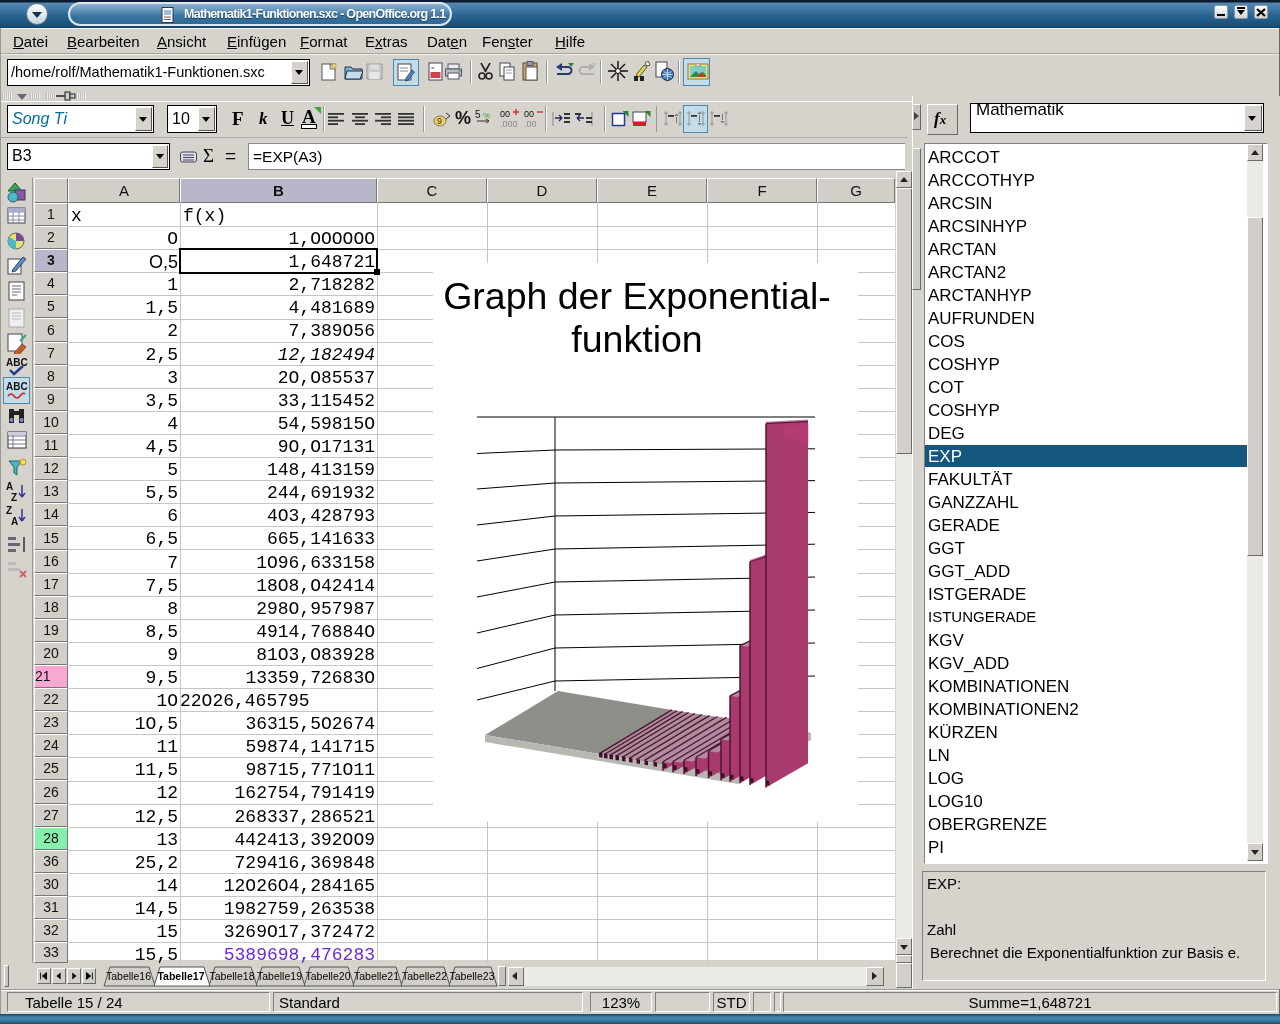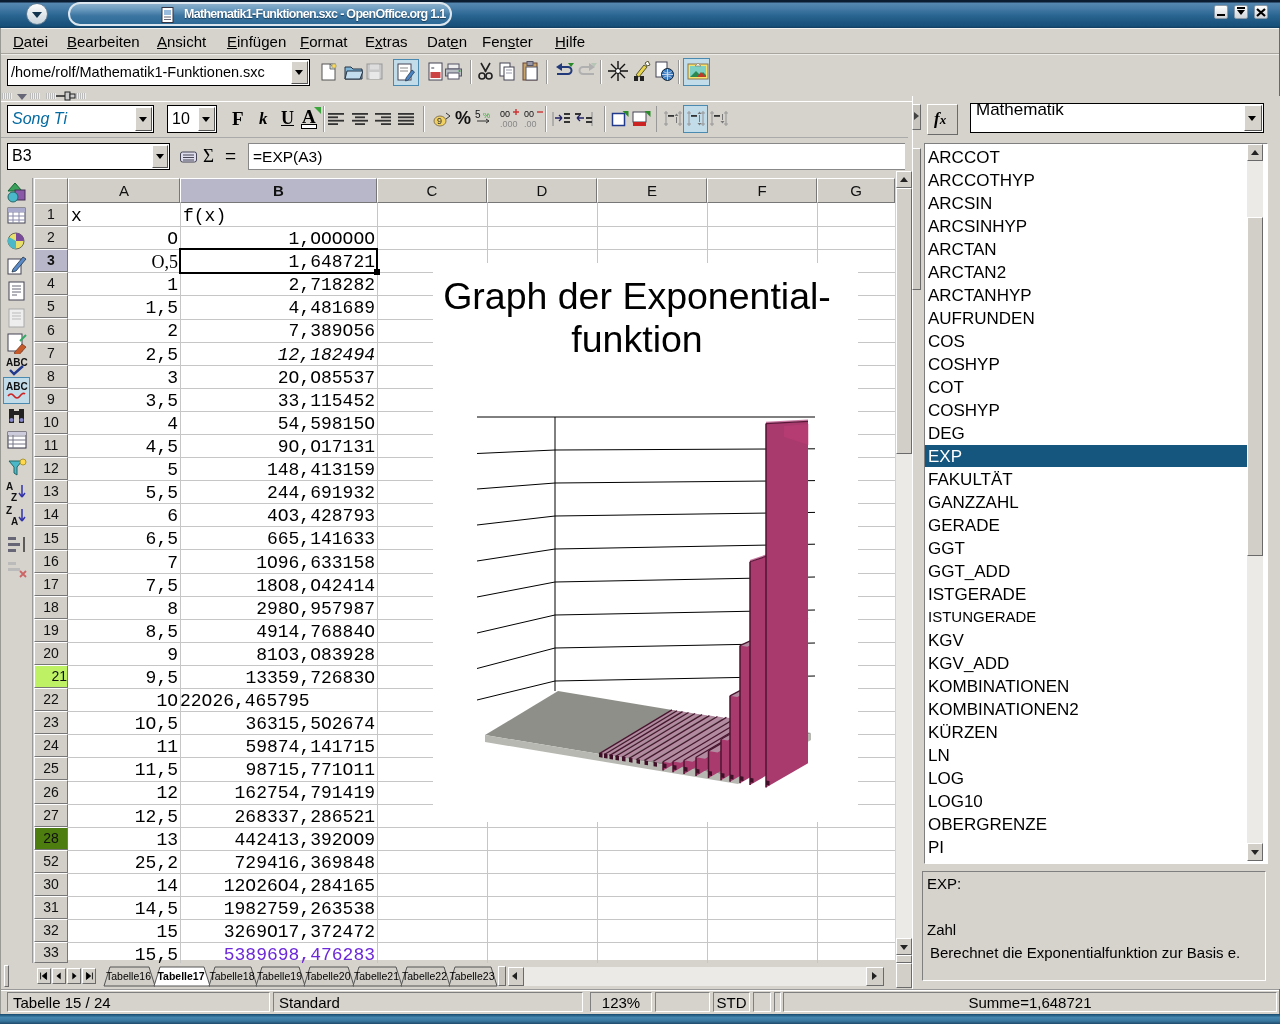--- a/index.html
+++ b/index.html
@@ -297,29 +297,29 @@
 <div style="position:absolute;left:34px;top:434px;width:34px;height:23px;background:#d2cfc8;border-top:1px solid #fff;border-left:1px solid #fff;border-right:1px solid #777;border-bottom:1px solid #777;font-size:14px;text-align:center;line-height:21px;color:#111;font-weight:normal;">11</div>
 <div style="position:absolute;left:34px;top:457px;width:34px;height:23px;background:#d2cfc8;border-top:1px solid #fff;border-left:1px solid #fff;border-right:1px solid #777;border-bottom:1px solid #777;font-size:14px;text-align:center;line-height:21px;color:#111;font-weight:normal;">12</div>
 <div style="position:absolute;left:34px;top:480px;width:34px;height:23px;background:#d2cfc8;border-top:1px solid #fff;border-left:1px solid #fff;border-right:1px solid #777;border-bottom:1px solid #777;font-size:14px;text-align:center;line-height:21px;color:#111;font-weight:normal;">13</div>
 <div style="position:absolute;left:34px;top:503px;width:34px;height:23px;background:#d2cfc8;border-top:1px solid #fff;border-left:1px solid #fff;border-right:1px solid #777;border-bottom:1px solid #777;font-size:14px;text-align:center;line-height:21px;color:#111;font-weight:normal;">14</div>
 <div style="position:absolute;left:34px;top:526px;width:34px;height:24px;background:#d2cfc8;border-top:1px solid #fff;border-left:1px solid #fff;border-right:1px solid #777;border-bottom:1px solid #777;font-size:14px;text-align:center;line-height:22px;color:#111;font-weight:normal;">15</div>
 <div style="position:absolute;left:34px;top:550px;width:34px;height:23px;background:#d2cfc8;border-top:1px solid #fff;border-left:1px solid #fff;border-right:1px solid #777;border-bottom:1px solid #777;font-size:14px;text-align:center;line-height:21px;color:#111;font-weight:normal;">16</div>
 <div style="position:absolute;left:34px;top:573px;width:34px;height:23px;background:#d2cfc8;border-top:1px solid #fff;border-left:1px solid #fff;border-right:1px solid #777;border-bottom:1px solid #777;font-size:14px;text-align:center;line-height:21px;color:#111;font-weight:normal;">17</div>
 <div style="position:absolute;left:34px;top:596px;width:34px;height:23px;background:#d2cfc8;border-top:1px solid #fff;border-left:1px solid #fff;border-right:1px solid #777;border-bottom:1px solid #777;font-size:14px;text-align:center;line-height:21px;color:#111;font-weight:normal;">18</div>
 <div style="position:absolute;left:34px;top:619px;width:34px;height:23px;background:#d2cfc8;border-top:1px solid #fff;border-left:1px solid #fff;border-right:1px solid #777;border-bottom:1px solid #777;font-size:14px;text-align:center;line-height:21px;color:#111;font-weight:normal;">19</div>
 <div style="position:absolute;left:34px;top:642px;width:34px;height:23px;background:#d2cfc8;border-top:1px solid #fff;border-left:1px solid #fff;border-right:1px solid #777;border-bottom:1px solid #777;font-size:14px;text-align:center;line-height:21px;color:#111;font-weight:normal;">20</div>
-<div style="position:absolute;left:34px;top:665px;width:34px;height:23px;background:#bef264;border-top:1px solid #fff;border-left:1px solid #fff;border-right:1px solid #777;border-bottom:1px solid #777;font-size:14px;text-align:right;line-height:21px;color:#111;font-weight:normal;">21</div>
+<div style="position:absolute;left:34px;top:665px;width:34px;height:23px;background:#f9a8d4;border-top:1px solid #fff;border-left:1px solid #fff;border-right:1px solid #777;border-bottom:1px solid #777;font-size:14px;text-align:left;line-height:21px;color:#111;font-weight:normal;">21</div>
 <div style="position:absolute;left:34px;top:688px;width:34px;height:23px;background:#d2cfc8;border-top:1px solid #fff;border-left:1px solid #fff;border-right:1px solid #777;border-bottom:1px solid #777;font-size:14px;text-align:center;line-height:21px;color:#111;font-weight:normal;">22</div>
 <div style="position:absolute;left:34px;top:711px;width:34px;height:23px;background:#d2cfc8;border-top:1px solid #fff;border-left:1px solid #fff;border-right:1px solid #777;border-bottom:1px solid #777;font-size:14px;text-align:center;line-height:21px;color:#111;font-weight:normal;">23</div>
 <div style="position:absolute;left:34px;top:734px;width:34px;height:23px;background:#d2cfc8;border-top:1px solid #fff;border-left:1px solid #fff;border-right:1px solid #777;border-bottom:1px solid #777;font-size:14px;text-align:center;line-height:21px;color:#111;font-weight:normal;">24</div>
 <div style="position:absolute;left:34px;top:757px;width:34px;height:23px;background:#d2cfc8;border-top:1px solid #fff;border-left:1px solid #fff;border-right:1px solid #777;border-bottom:1px solid #777;font-size:14px;text-align:center;line-height:21px;color:#111;font-weight:normal;">25</div>
 <div style="position:absolute;left:34px;top:780px;width:34px;height:24px;background:#d2cfc8;border-top:1px solid #fff;border-left:1px solid #fff;border-right:1px solid #777;border-bottom:1px solid #777;font-size:14px;text-align:center;line-height:22px;color:#111;font-weight:normal;">26</div>
 <div style="position:absolute;left:34px;top:804px;width:34px;height:23px;background:#d2cfc8;border-top:1px solid #fff;border-left:1px solid #fff;border-right:1px solid #777;border-bottom:1px solid #777;font-size:14px;text-align:center;line-height:21px;color:#111;font-weight:normal;">27</div>
-<div style="position:absolute;left:34px;top:827px;width:34px;height:23px;background:#4d7c0f;border-top:1px solid #fff;border-left:1px solid #fff;border-right:1px solid #777;border-bottom:1px solid #777;font-size:14px;text-align:center;line-height:21px;color:#111;font-weight:normal;">28</div>
-<div style="position:absolute;left:34px;top:850px;width:34px;height:23px;background:#d2cfc8;border-top:1px solid #fff;border-left:1px solid #fff;border-right:1px solid #777;border-bottom:1px solid #777;font-size:14px;text-align:center;line-height:21px;color:#111;font-weight:normal;">52</div>
+<div style="position:absolute;left:34px;top:827px;width:34px;height:23px;background:#86efac;border-top:1px solid #fff;border-left:1px solid #fff;border-right:1px solid #777;border-bottom:1px solid #777;font-size:14px;text-align:center;line-height:21px;color:#111;font-weight:normal;">28</div>
+<div style="position:absolute;left:34px;top:850px;width:34px;height:23px;background:#d2cfc8;border-top:1px solid #fff;border-left:1px solid #fff;border-right:1px solid #777;border-bottom:1px solid #777;font-size:14px;text-align:center;line-height:21px;color:#111;font-weight:normal;">36</div>
 <div style="position:absolute;left:34px;top:873px;width:34px;height:23px;background:#d2cfc8;border-top:1px solid #fff;border-left:1px solid #fff;border-right:1px solid #777;border-bottom:1px solid #777;font-size:14px;text-align:center;line-height:21px;color:#111;font-weight:normal;">30</div>
 <div style="position:absolute;left:34px;top:896px;width:34px;height:23px;background:#d2cfc8;border-top:1px solid #fff;border-left:1px solid #fff;border-right:1px solid #777;border-bottom:1px solid #777;font-size:14px;text-align:center;line-height:21px;color:#111;font-weight:normal;">31</div>
 <div style="position:absolute;left:34px;top:919px;width:34px;height:23px;background:#d2cfc8;border-top:1px solid #fff;border-left:1px solid #fff;border-right:1px solid #777;border-bottom:1px solid #777;font-size:14px;text-align:center;line-height:21px;color:#111;font-weight:normal;">32</div>
 <div style="position:absolute;left:34px;top:942px;width:34px;height:21px;background:#d2cfc8;border-top:1px solid #fff;border-left:1px solid #fff;border-right:1px solid #777;border-bottom:1px solid #777;font-size:14px;text-align:center;line-height:19px;color:#111;font-weight:normal;">33</div>
 <svg class="abs" style="left:68px;top:203px" width="827" height="760" viewBox="0 0 827 760">
     <line x1="112.5" y1="0" x2="112.5" y2="760" stroke="#c6c6c6"></line>
     <line x1="309.5" y1="0" x2="309.5" y2="760" stroke="#c6c6c6"></line>
     <line x1="419.5" y1="0" x2="419.5" y2="760" stroke="#c6c6c6"></line>
     <line x1="529.5" y1="0" x2="529.5" y2="760" stroke="#c6c6c6"></line>
     <line x1="639.5" y1="0" x2="639.5" y2="760" stroke="#c6c6c6"></line>
@@ -356,21 +356,21 @@
     <line x1="0" y1="670.5" x2="827" y2="670.5" stroke="#c6c6c6"></line>
     <line x1="0" y1="693.5" x2="827" y2="693.5" stroke="#c6c6c6"></line>
     <line x1="0" y1="716.5" x2="827" y2="716.5" stroke="#c6c6c6"></line>
     <line x1="0" y1="739.5" x2="827" y2="739.5" stroke="#c6c6c6"></line>
     <line x1="0" y1="762.5" x2="827" y2="762.5" stroke="#c6c6c6"></line>
   </svg>
 <div style="position:absolute;left:71px;top:206px;font-family:'Liberation Mono',monospace;font-size:18px;color:#000;">x</div>
 <div style="position:absolute;left:183px;top:206px;font-family:'Liberation Mono',monospace;font-size:18px;color:#000;">f(x)</div>
 <div style="position:absolute;left:68px;top:229px;width:110px;text-align:right;font-family:'Liberation Mono',monospace;font-size:18px;color:#000;">O</div>
 <div style="position:absolute;left:180px;top:229px;width:195px;text-align:right;font-family:'Liberation Mono',monospace;font-size:18px;color:#000;">1,OOOOOO</div>
-<div style="position:absolute;left:68px;top:252px;width:110px;text-align:right;font-family:Liberation Serif, serif;font-size:18px;color:#000;">O,5</div>
+<div style="position:absolute;left:68px;top:252px;width:110px;text-align:right;font-family:Liberation Sans, sans-serif;font-size:18px;color:#000;">O,5</div>
 <div style="position:absolute;left:180px;top:252px;width:195px;text-align:right;font-family:'Liberation Mono',monospace;font-size:18px;color:#000;">1,648721</div>
 <div style="position:absolute;left:68px;top:275px;width:110px;text-align:right;font-family:'Liberation Mono',monospace;font-size:18px;color:#000;">1</div>
 <div style="position:absolute;left:180px;top:275px;width:195px;text-align:right;font-family:'Liberation Mono',monospace;font-size:18px;color:#000;">2,718282</div>
 <div style="position:absolute;left:68px;top:298px;width:110px;text-align:right;font-family:'Liberation Mono',monospace;font-size:18px;color:#000;">1,5</div>
 <div style="position:absolute;left:180px;top:298px;width:195px;text-align:right;font-family:'Liberation Mono',monospace;font-size:18px;color:#000;">4,481689</div>
 <div style="position:absolute;left:68px;top:321px;width:110px;text-align:right;font-family:'Liberation Mono',monospace;font-size:18px;color:#000;">2</div>
 <div style="position:absolute;left:180px;top:321px;width:195px;text-align:right;font-family:'Liberation Mono',monospace;font-size:18px;color:#000;">7,389O56</div>
 <div style="position:absolute;left:68px;top:345px;width:110px;text-align:right;font-family:'Liberation Mono',monospace;font-size:18px;color:#000;">2,5</div>
 <div style="position:absolute;left:180px;top:345px;width:195px;text-align:right;font-family:'Liberation Mono',monospace;font-size:18px;color:#000;font-style:italic;">12,182494</div>
 <div style="position:absolute;left:68px;top:368px;width:110px;text-align:right;font-family:'Liberation Mono',monospace;font-size:18px;color:#000;">3</div>
@@ -581,21 +581,21 @@
   </svg>
 <div class="abs rais" style="left:498px;top:966px;width:8px;height:20px;background:#c8c5bf;"></div>
 <div class="abs rais" style="left:508px;top:967px;width:16px;height:19px;background:#d2cfc8;"></div>
 <div class="abs" style="left:512px;top:972px;width:0;height:0;border-top:4px solid transparent;border-bottom:4px solid transparent;border-right:5px solid #222;"></div>
 <div class="abs" style="left:524px;top:967px;width:342px;height:19px;background:#eceae6;"></div>
 <div class="abs rais" style="left:866px;top:967px;width:18px;height:19px;background:#d2cfc8;"></div>
 <div class="abs" style="left:872px;top:972px;width:0;height:0;border-top:4px solid transparent;border-bottom:4px solid transparent;border-left:5px solid #222;"></div>
 <div class="abs" style="left:885px;top:967px;width:27px;height:19px;background:#d6d3cd;"></div>
 <div class="abs" style="left:0px;top:989px;width:1280px;height:1px;background:#9a9a9a;"></div>
 <div class="abs" style="left:0px;top:990px;width:1280px;height:24px;background:#d6d3cd;border-top:1px solid #fff;"></div>
-<div style="position:absolute;left:7px;top:992px;width:263px;height:20px;border-top:1px solid #7f7f7f;border-left:1px solid #7f7f7f;border-bottom:1px solid #fff;border-right:1px solid #fff;font-size:15px;color:#000;text-align:left;padding-left:5px;line-height:19px;white-space:nowrap;">Tabelle 15 / 24</div>
+<div style="position:absolute;left:7px;top:992px;width:263px;height:20px;border-top:1px solid #7f7f7f;border-left:1px solid #7f7f7f;border-bottom:1px solid #fff;border-right:1px solid #fff;font-size:15px;color:#000;text-align:left;padding-left:17px;line-height:19px;white-space:nowrap;">Tabelle 15 / 24</div>
 <div style="position:absolute;left:273px;top:992px;width:310px;height:20px;border-top:1px solid #7f7f7f;border-left:1px solid #7f7f7f;border-bottom:1px solid #fff;border-right:1px solid #fff;font-size:15px;color:#000;text-align:left;padding-left:5px;line-height:19px;white-space:nowrap;">Standard</div>
 <div style="position:absolute;left:590px;top:992px;width:62px;height:20px;border-top:1px solid #7f7f7f;border-left:1px solid #7f7f7f;border-bottom:1px solid #fff;border-right:1px solid #fff;font-size:15px;color:#000;text-align:center;line-height:19px;white-space:nowrap;">123%</div>
 <div style="position:absolute;left:655px;top:992px;width:55px;height:20px;border-top:1px solid #7f7f7f;border-left:1px solid #7f7f7f;border-bottom:1px solid #fff;border-right:1px solid #fff;font-size:15px;color:#000;text-align:left;padding-left:5px;line-height:19px;white-space:nowrap;"></div>
 <div style="position:absolute;left:713px;top:992px;width:37px;height:20px;border-top:1px solid #7f7f7f;border-left:1px solid #7f7f7f;border-bottom:1px solid #fff;border-right:1px solid #fff;font-size:15px;color:#000;text-align:center;line-height:19px;white-space:nowrap;">STD</div>
 <div style="position:absolute;left:753px;top:992px;width:18px;height:20px;border-top:1px solid #7f7f7f;border-left:1px solid #7f7f7f;border-bottom:1px solid #fff;border-right:1px solid #fff;font-size:15px;color:#000;text-align:left;padding-left:5px;line-height:19px;white-space:nowrap;"></div>
 <div style="position:absolute;left:774px;top:992px;width:7px;height:20px;border-top:1px solid #7f7f7f;border-left:1px solid #7f7f7f;border-bottom:1px solid #fff;border-right:1px solid #fff;font-size:15px;color:#000;text-align:left;padding-left:5px;line-height:19px;white-space:nowrap;"></div>
 <div style="position:absolute;left:783px;top:992px;width:494px;height:20px;border-top:1px solid #7f7f7f;border-left:1px solid #7f7f7f;border-bottom:1px solid #fff;border-right:1px solid #fff;font-size:15px;color:#000;text-align:center;line-height:19px;white-space:nowrap;">Summe=1,648721</div>
 <div class="abs rais" style="left:896px;top:963px;width:16px;height:25px;background:#d2cfc8;"></div>
 <div class="abs" style="left:0px;top:28px;width:1px;height:986px;background:#9a9a94;"></div>
 <div class="abs" style="left:1279px;top:28px;width:1px;height:986px;background:#6a6a64;"></div>

